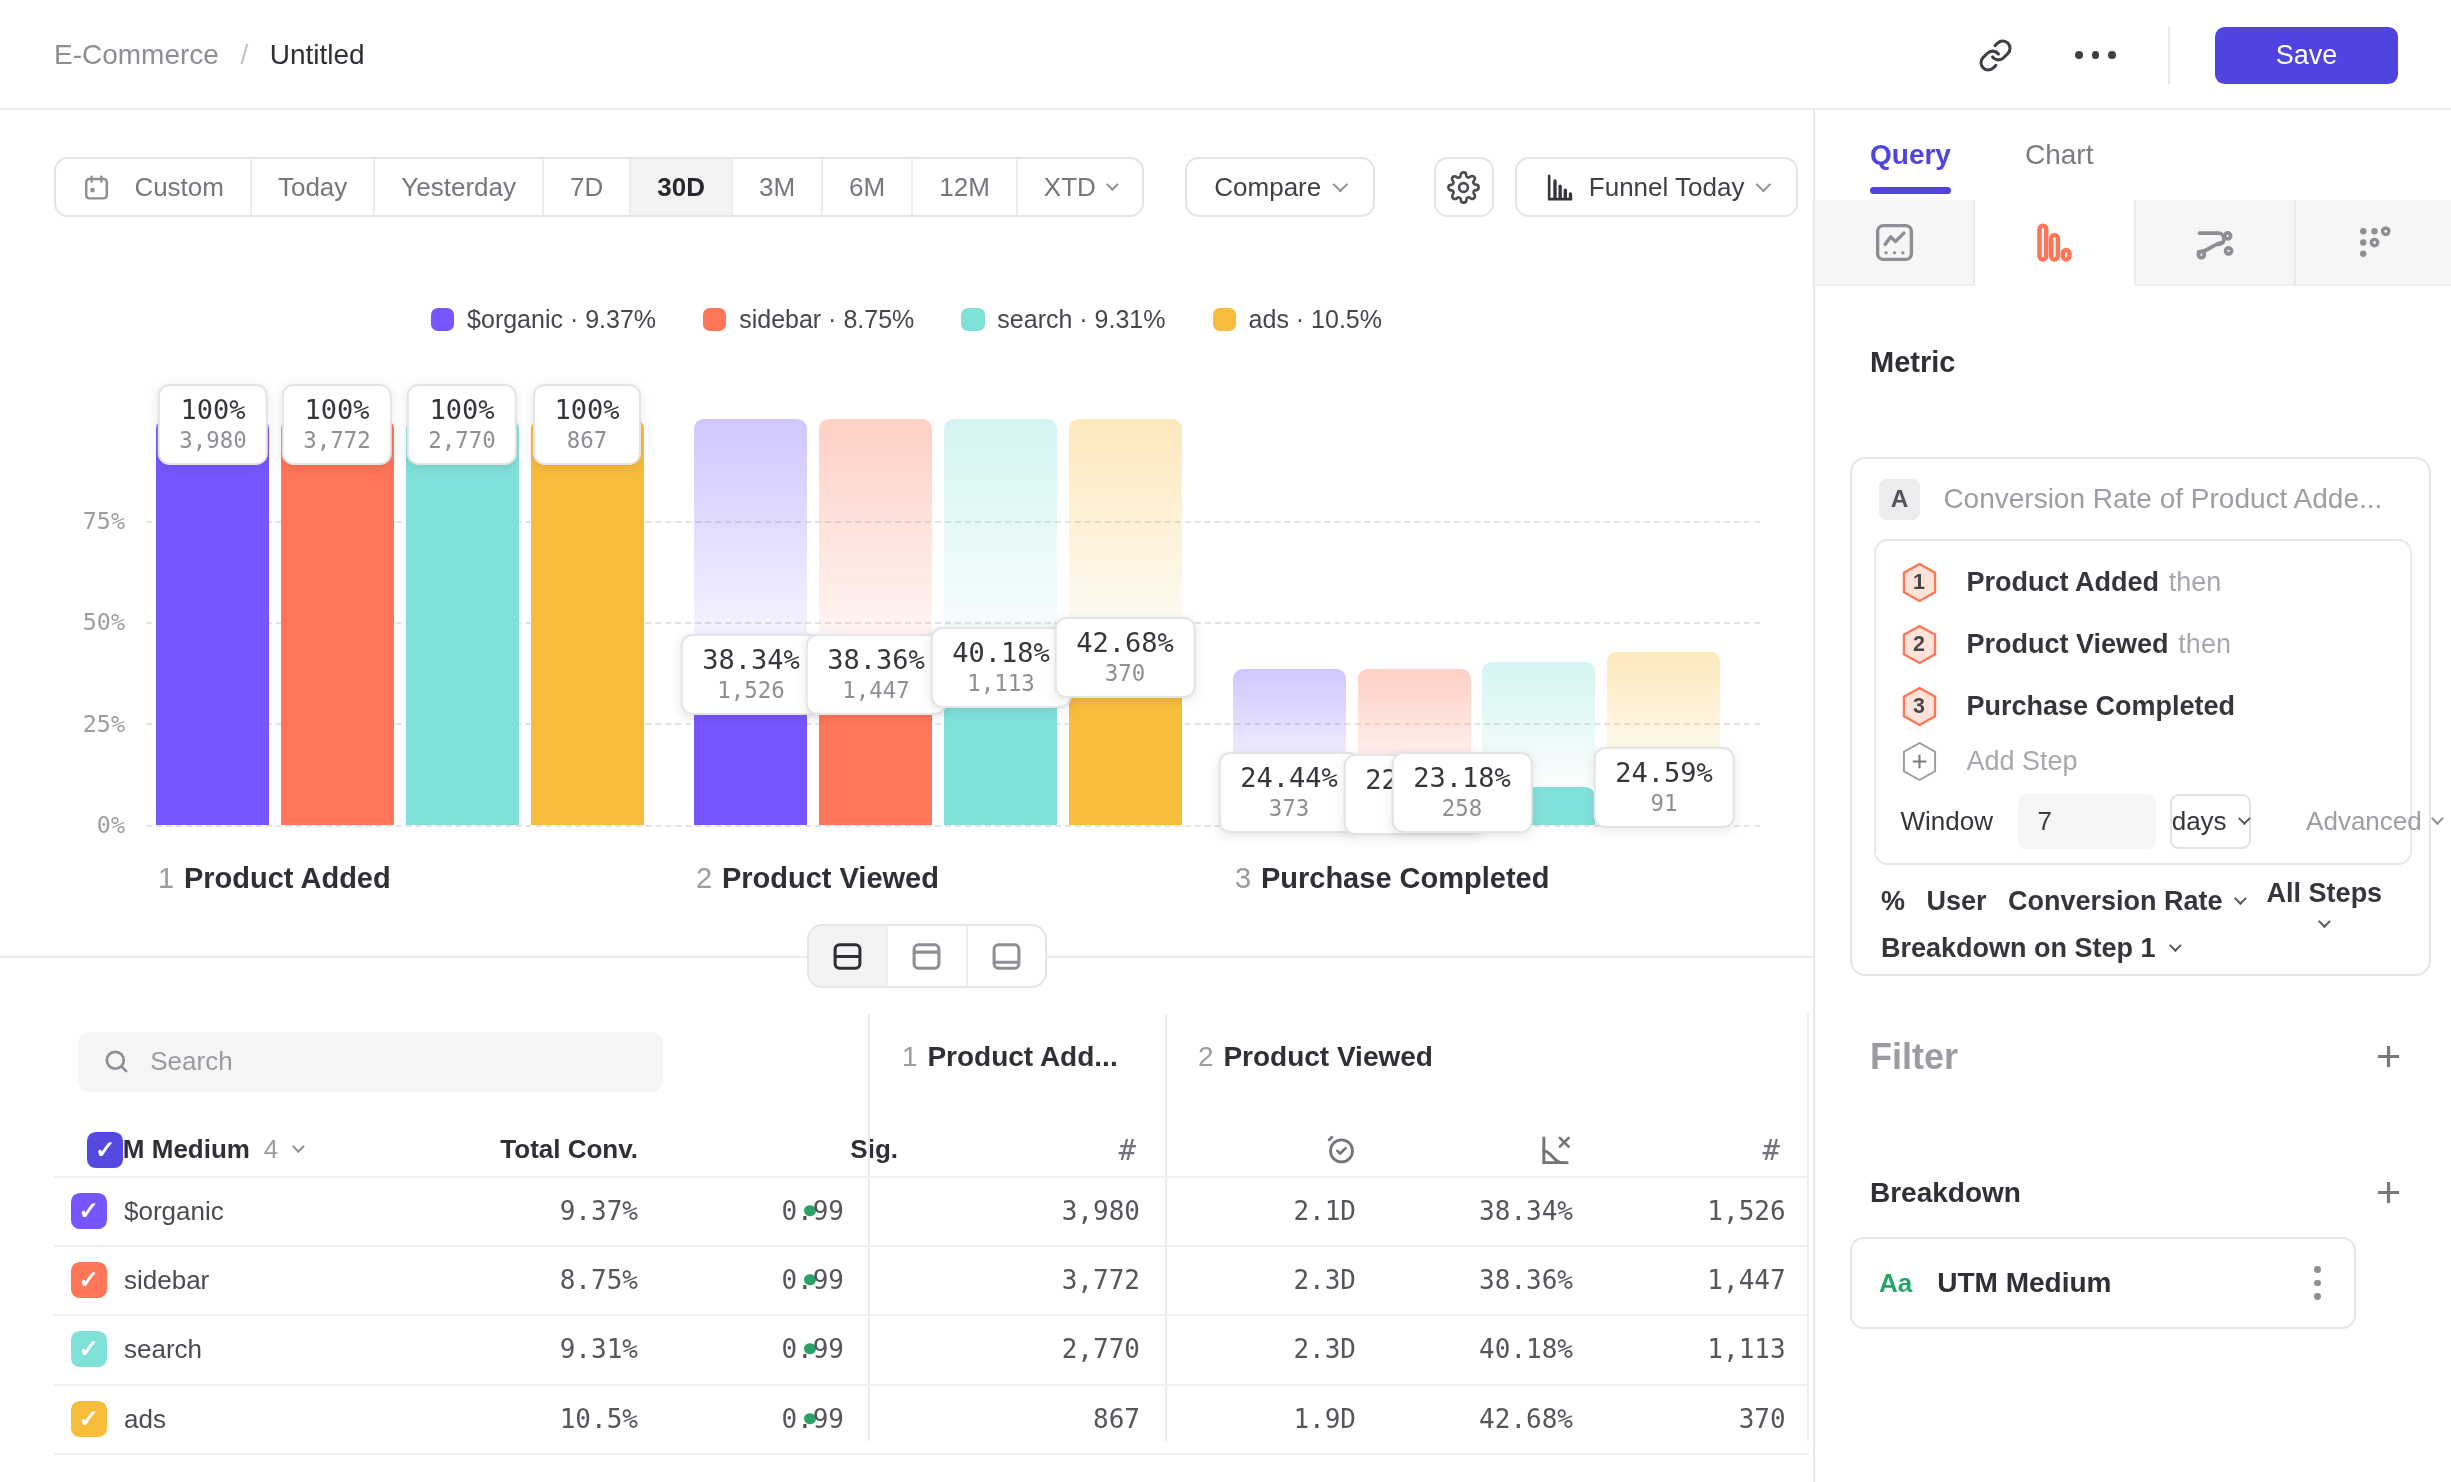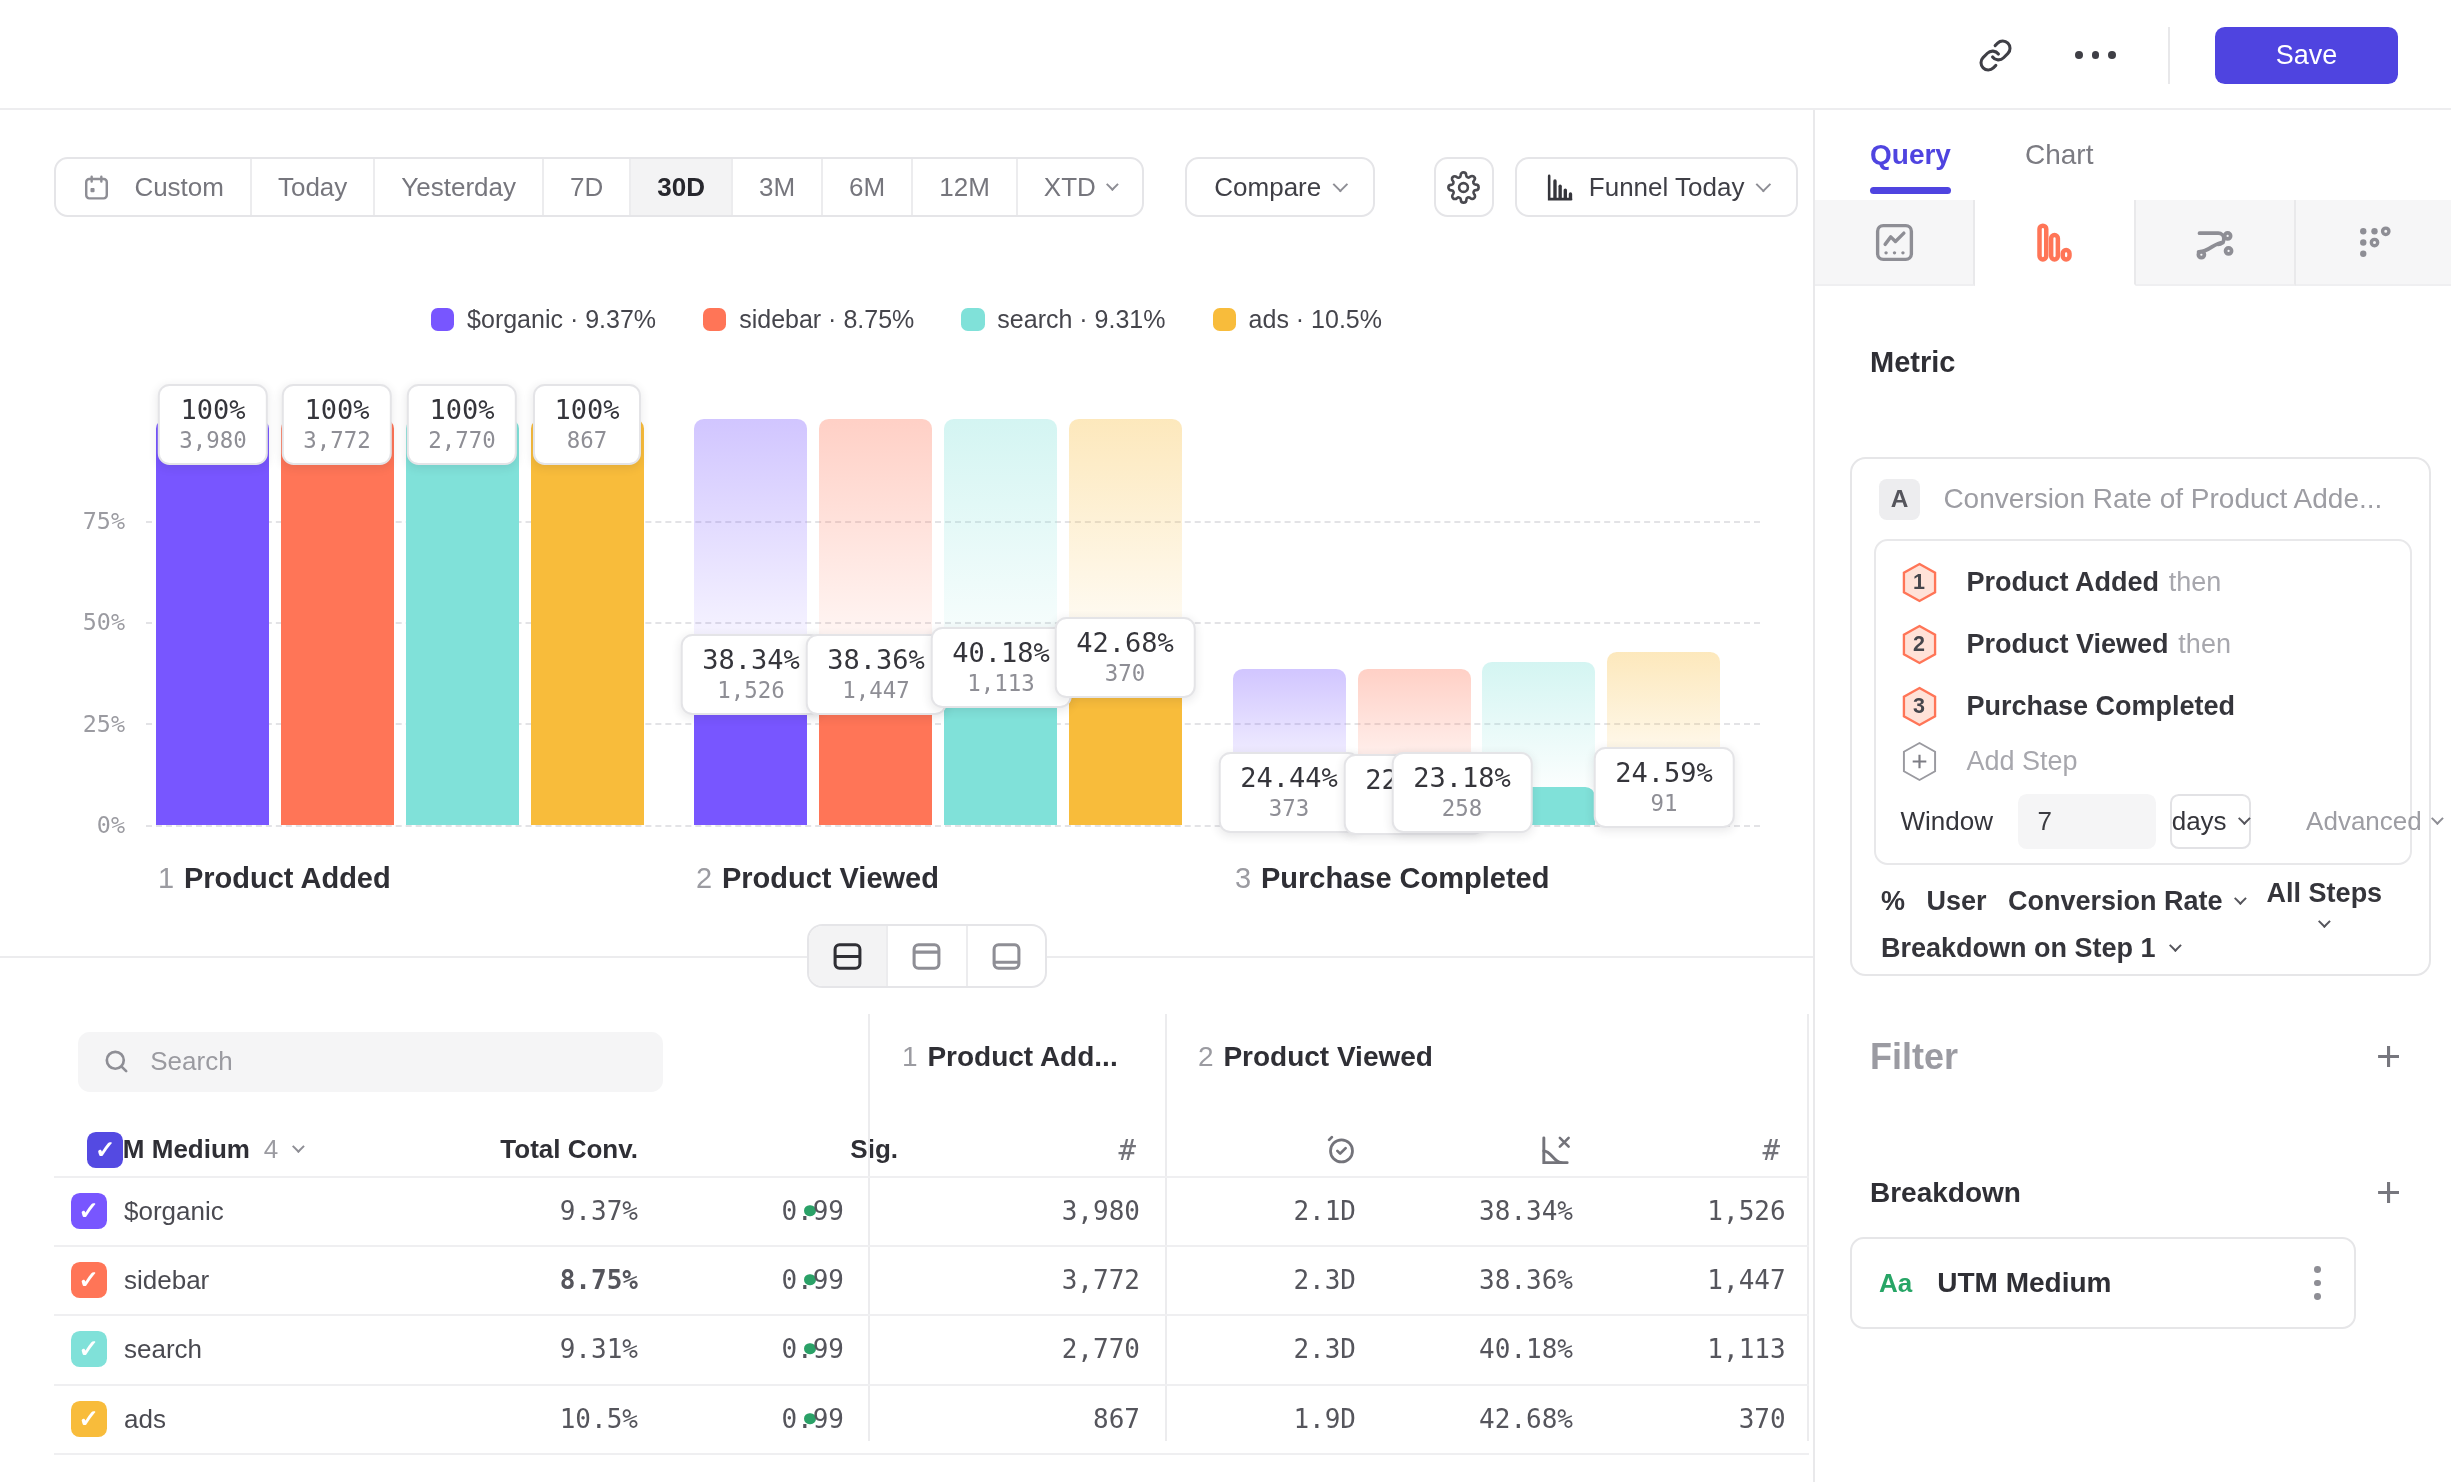--- a/index.html
+++ b/index.html
@@ -133,20 +133,25 @@
   .aa { color:#27a566; font-size:26px; font-weight:700; }
   #bd-card .name { font-size:28px; font-weight:600; color:#2f2f35; flex:1; }
   .kebab { display:flex; flex-direction:column; gap:6.8px; cursor:pointer; padding:5.9px; }
   .kebab i { width:6.8px; height:6.8px; border-radius:50%; background:#8e8e95; }
   svg { display:block; }
 </style>
 </head>
 <body>
 
 <div id="topbar">
+  <div id="breadcrumb">
+    <span class="bc-root">E-Commerce</span>
+    <span class="bc-sep">/</span>
+    <span class="bc-cur">Untitled</span>
+  </div>
   <div id="topbar-actions">
     <div class="icon-btn">
       <span>
         <svg width="35" height="35" viewBox="0 0 24 24" fill="none" stroke="#3f3f46" stroke-width="2.1" stroke-linecap="round" stroke-linejoin="round">
           <path d="M10 13a5 5 0 0 0 7.54.54l3-3a5 5 0 0 0-7.07-7.07l-1.72 1.71"></path>
           <path d="M14 11a5 5 0 0 0-7.54-.54l-3 3a5 5 0 0 0 7.07 7.07l1.71-1.71"></path>
         </svg>
       </span>
     </div>
     <div class="icon-btn">
@@ -411,21 +416,21 @@
           <span class="t-num mono" style="right: 965px;">0.99</span>
           <span class="t-num mono" style="right: 669px;">3,980</span>
           <span class="t-num mono" style="right: 453px;">2.1D</span>
           <span class="t-num mono" style="right: 236px;">38.34%</span>
           <span class="t-num mono" style="right: 23.4px;">1,526</span>
         </div>
         <div class="t-row" style="top: 231px;">
           <div class="row-line" style="top: 0px;"></div>
           <span class="cb" style="background: rgb(255, 117, 87);">✓</span>
           <span class="t-label">sidebar</span>
-          <span class="t-num mono" style="right: 1171px; font-weight: bold;">8.75%</span>
+          <span class="t-num mono" style="right: 1171px;">8.75%</span>
           <span class="sig-dot" style="background: rgb(42, 161, 103);"></span>
           <span class="t-num mono" style="right: 965px;">0.99</span>
           <span class="t-num mono" style="right: 669px;">3,772</span>
           <span class="t-num mono" style="right: 453px;">2.3D</span>
           <span class="t-num mono" style="right: 236px;">38.36%</span>
           <span class="t-num mono" style="right: 23.4px;">1,447</span>
         </div>
         <div class="t-row" style="top: 300px;">
           <div class="row-line" style="top: 0px;"></div>
           <span class="cb" style="background: rgb(128, 225, 217);">✓</span>

